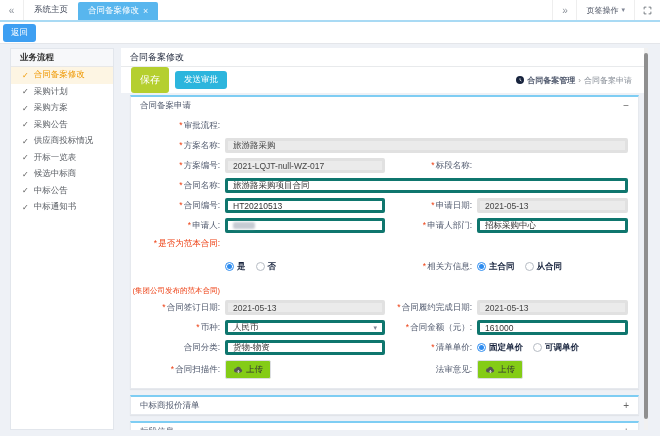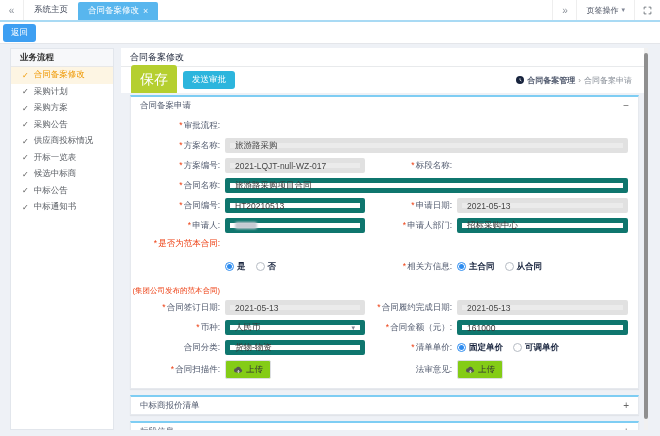--- a/index.html
+++ b/index.html
@@ -31,43 +31,43 @@
   .sidebar-title { height:18px; line-height:17px; padding-left:9px; font-size:8.5px; color:#333; background:#f7f8fa; border-bottom:1px solid #e8e8e8; font-weight:bold; }
   .nav-item { height:16.5px; display:flex; align-items:center; gap:5px; padding-left:11px; font-size:8.5px; color:#5c6066; cursor:pointer; }
   .nav-item .check { font-size:8px; color:#555; }
   .nav-item.active { background:#fdf5e3; color:#ef9800; }
   .nav-item.active .check { color:#ef9800; }
 
   
   .main { flex:1; margin-left:7px; background:#fff; position:relative; display:flex; flex-direction:column; min-width:0; }
   .main-title { height:19px; line-height:19px; padding-left:9px; font-size:9px; color:#1c2438; border-bottom:1px solid #e8eaec; flex-shrink:0; }
   .btn-row { height:26px; display:flex; align-items:center; padding:0 10px; gap:6px; flex-shrink:0; }
-  .btn-save { background:#b5cf2f; color:#fff; font-size:14px; padding:6px 9px; border-radius:3px; border:none; cursor:pointer; font-family:Liberation Serif, serif; }
+  .btn-save { background:#b5cf2f; color:#fff; font-size:10px; padding:6px 9px; border-radius:3px; border:none; cursor:pointer; font-family:Liberation Serif, serif; }
   .btn-send { background:#2cb5dd; color:#fff; font-size:8.5px; padding:3px 9px; border-radius:3px; border:none; cursor:pointer; font-family:inherit; }
   .breadcrumb { margin-left:auto; display:flex; align-items:center; gap:3px; font-size:8px; padding-right:6px; }
   .breadcrumb .root { color:#515a6e; font-weight:bold; cursor:pointer; }
   .breadcrumb .sep { color:#999; }
   .breadcrumb .cur { color:#8a9099; }
 
   
   .panels { flex:1; background:#eef1f6; padding:2px 9px 0; overflow:hidden; }
   .panel { background:#fff; border:1px solid #e6e9ee; border-top:2px solid #7ecdf3; box-shadow:0 1px 1px rgba(0,0,0,.05); margin-bottom:6px; }
   .panel-header { height:17px; display:flex; align-items:center; padding:0 9px; font-size:8.5px; color:#515a6e; cursor:pointer; }
   .panel-header .toggle { margin-left:auto; font-size:10px; color:#666; line-height:1; }
   .panel-body { padding:4px 10px 5px; }
 
   
   .frow { display:flex; align-items:center; margin-bottom:5px; min-height:15px; }
   .lbl { width:84px; flex-shrink:0; text-align:right; font-size:8.5px; color:#515a6e; padding-right:5px; }
   .lbl2 { width:92px; flex-shrink:0; text-align:right; font-size:8.5px; color:#515a6e; padding-right:5px; }
   .req { color:#ed4014; margin-right:1px; }
-  .inp { height:15px; border:5px solid #0f766e; border-radius:2px; background:#fff; font-size:8.5px; color:#333; display:flex; align-items:center; padding:0 5px; cursor:text; }
+  .inp { height:15px; border:3px solid #0f766e; border-radius:2px; background:#fff; font-size:8.5px; color:#333; display:flex; align-items:center; padding:0 5px; cursor:text; }
   .inp.disabled { background:#ebebeb; border-color:#e1e1e1; color:#444; cursor:default; }
   .fld-full { flex:1; }
-  .fld-l { width:140px; flex-shrink:0; }
+  .fld-l { width:160px; flex-shrink:0; }
   .fld-r { flex:1; }
   .caret { font-size:7px; color:#808695; margin-left:auto; }
   .lbl-stack { width:114px; margin-left:-30px; flex-shrink:0; display:flex; flex-direction:column; align-items:flex-end; padding-right:5px; line-height:1.25;gap:37px; }
   .lbl-stack .l1 { font-size:8.5px; color:#ed4014; }
   .lbl-stack .note { font-size:7.5px; color:#ed4014; white-space:nowrap; }
   .radios { display:flex; align-items:center; gap:10px; }
   .radio { display:flex; align-items:center; gap:3px; font-size:8.5px; font-weight:bold; color:#17233d; cursor:pointer; }
   .rdot { width:9px; height:9px; border:1px solid #b6bcc4; border-radius:50%; background:#fff; display:flex; align-items:center; justify-content:center; }
   .rdot.on { border-color:#2d8cf0; }
   .rdot.on::after { content:""; width:5px; height:5px; border-radius:50%; background:#2d8cf0; }

